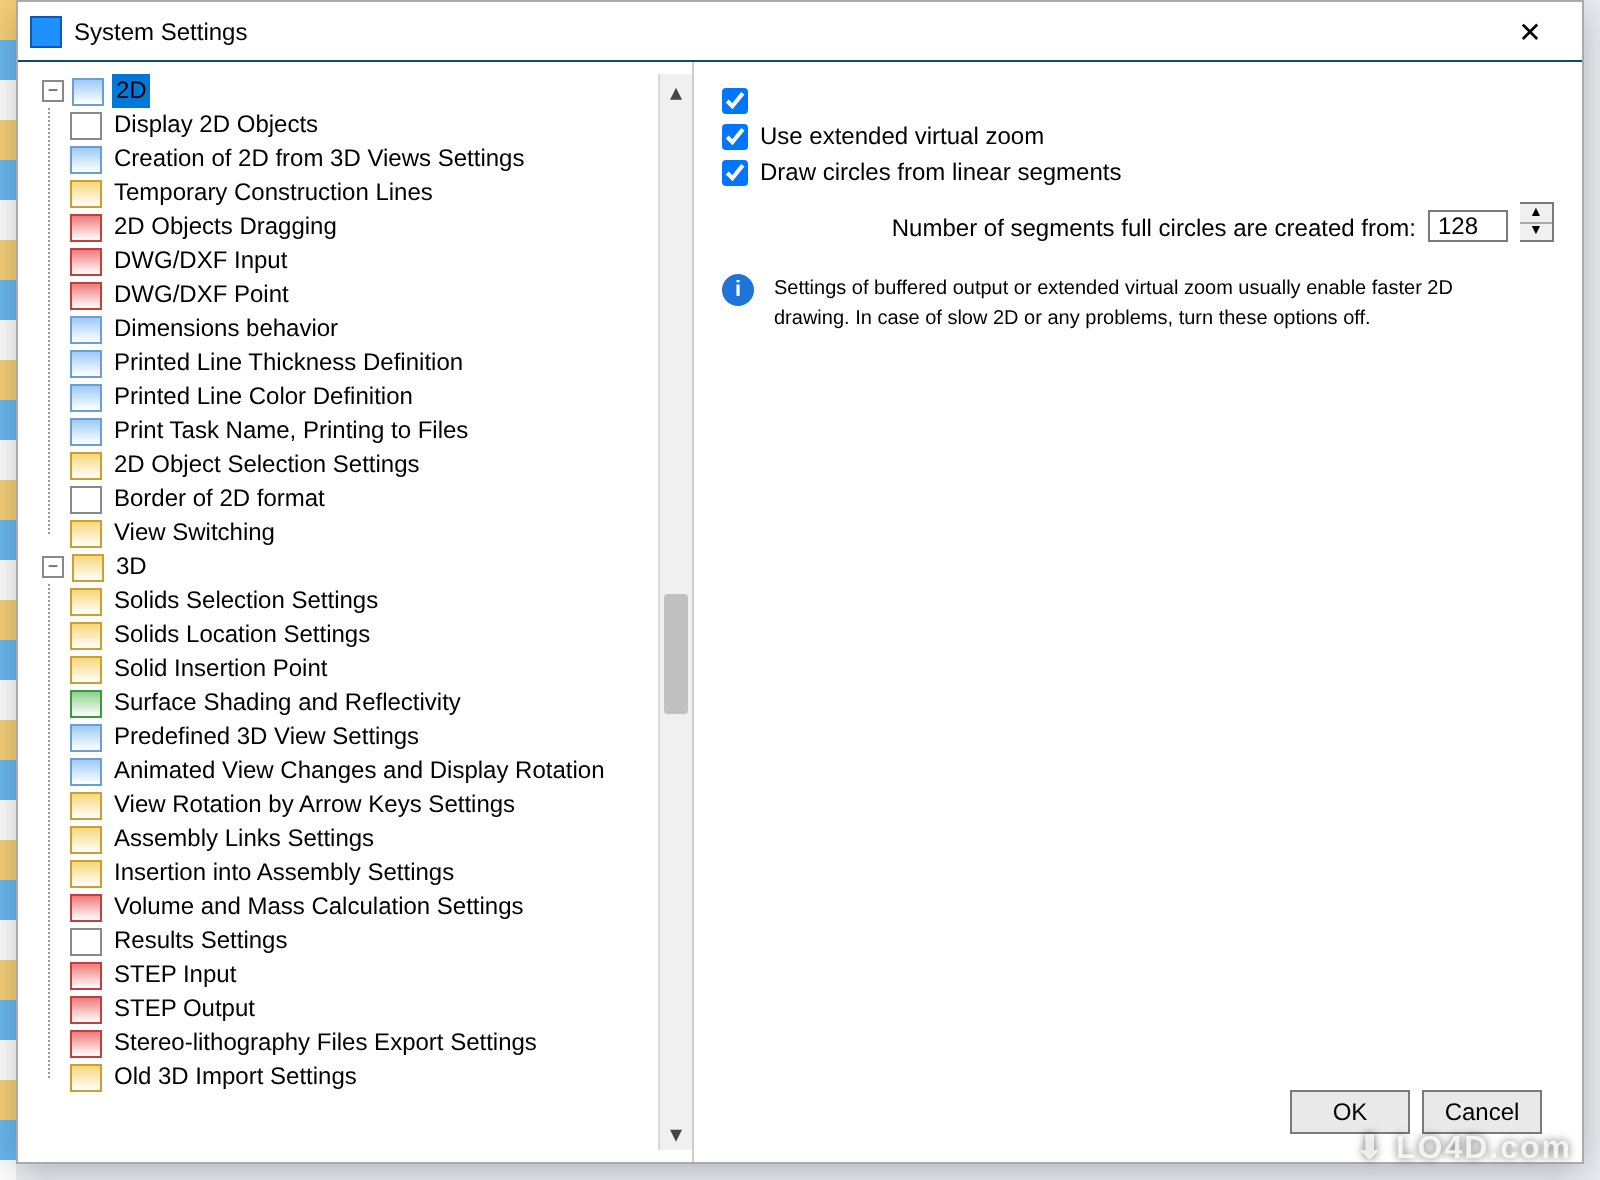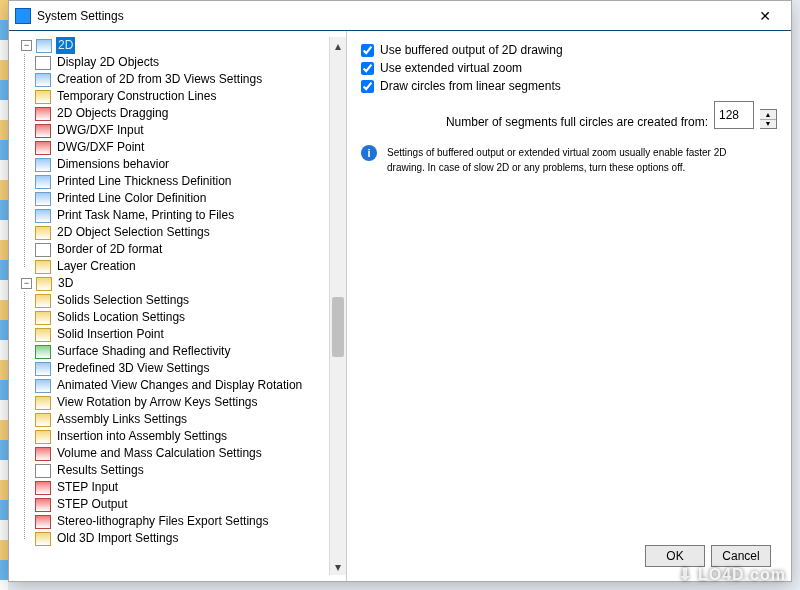--- a/index.html
+++ b/index.html
@@ -17,37 +17,37 @@
   .tree { font-size: 12px; line-height: 17px; }
   .tree-scroll { position: absolute; right: 0; top: 6px; bottom: 6px; width: 17px; background:#f0f0f0; border-left:1px solid #d9d9d9; }
   .tree-scroll .thumb { position:absolute; left:2px; right:2px; top:260px; height:60px; background:#c0c0c0; border-radius:2px; }
   .tree-scroll .arrow { position:absolute; left:0; right:0; height:17px; display:flex; align-items:center; justify-content:center; color:#444; }
   .tree-scroll .arrow.up { top:0; }
   .tree-scroll .arrow.down { bottom:0; }
   .node { display: flex; align-items: center; height: 17px; white-space: nowrap; cursor: default; }
   .expander { width: 11px; height: 11px; border: 1px solid #888; background:#fff; display:flex; align-items:center; justify-content:center; font-size:9px; line-height:9px; margin-right:4px; color:#333; cursor:pointer; }
   .node .icon { width: 16px; height: 14px; margin-right: 4px; display:flex; align-items:center; justify-content:center; font-size:11px; }
   .node .label { padding: 0 2px; }
-  .node.selected .label { background:#0078d7; color:#e5e5e5; }
+  .node.selected .label { background:#0078d7; color:#000000; }
   .children { margin-left: 20px; position: relative; }
   .children::before { content:""; position:absolute; left:-11px; top:0; bottom:8px; border-left:1px dotted #999; }
   .l0 { padding-left: 6px; display:flex; align-items:center; }
   .l0 .icon { width:16px; height:14px; margin-right:4px; }
   
   .ic-a { background: linear-gradient(#9ecbf5,#fff); border:1px solid #6aa0d0; }
   .ic-b { background: linear-gradient(#f6d77a,#fff); border:1px solid #caa030; }
   .ic-c { background: linear-gradient(#ef7b7b,#fff); border:1px solid #c04040; }
   .ic-d { background: linear-gradient(#8dd08d,#fff); border:1px solid #3a9a3a; }
   .ic-e { background:#fff; border:1px solid #888; }
   .right-pane { flex: 1; padding: 10px 14px; display:flex; flex-direction:column; }
   .cb-row { display:flex; align-items:center; height:18px; }
   .cb-row input { margin: 0 6px 0 0; }
   .seg-row { display:flex; align-items:flex-end; justify-content:flex-end; margin-top:6px; gap:6px; }
   .seg-row .seg-label { }
-  .seg-input { width:40px; height:28px; border:1px solid #7a7a7a; font-family:inherit; font-size:12px; padding:0 4px; }
+  .seg-input { width:40px; height:16px; border:1px solid #7a7a7a; font-family:inherit; font-size:12px; padding:0 4px; }
   .spinner { width:17px; height:20px; border:1px solid #7a7a7a; border-left:none; background:#f0f0f0; display:flex; flex-direction:column; }
   .spinner div { flex:1; display:flex; align-items:center; justify-content:center; font-size:7px; border-bottom:1px solid #aaa; cursor:pointer; }
   .spinner div:last-child { border-bottom:none; }
   .info { margin-top:16px; display:flex; gap:10px; }
   .info-icon { width:16px; height:16px; border-radius:50%; background:#1e74d8; color:#fff; display:flex; align-items:center; justify-content:center; font-weight:bold; font-size:11px; flex-shrink:0; }
   .info-text { font-size:10px; line-height:15px; max-width: 365px; }
   .buttons { position:absolute; right:20px; bottom:14px; display:flex; gap:6px; }
   .btn { min-width:60px; height:22px; border:1px solid #7a7a7a; background:#e9e9e9; font-family:inherit; font-size:12px; cursor:pointer;margin-top:22px; }
   .watermark { position:absolute; right:14px; bottom:6px; font-size:16px; letter-spacing:1px; color:rgba(255,255,255,.8); text-shadow:0 0 4px rgba(0,0,0,.6); pointer-events:none; font-weight:600; }
   .watermark::before { content:"⬇ "; }
@@ -122,21 +122,21 @@
             <div class="node">
                 <span class="icon ic-b"></span>
                 <span class="label">2D Object Selection Settings</span>
               </div>
             <div class="node">
                 <span class="icon ic-e"></span>
                 <span class="label">Border of 2D format</span>
               </div>
             <div class="node">
                 <span class="icon ic-b"></span>
-                <span class="label">Layer Creation</span>
+                <span class="label">View Switching</span>
               </div>
           </div>
 
           <div class="l0">
             <div class="expander">−</div>
             <div class="icon ic-b"></div>
             <div class="node">
                 <span class="label">3D</span>
               </div>
           </div>
@@ -208,21 +208,20 @@
       <div class="tree-scroll">
         <div class="arrow up">▴</div>
         <div class="thumb"></div>
         <div class="arrow down">▾</div>
       </div>
     </div>
 
     <div class="right-pane">
       <label class="cb-row">
         <input type="checkbox" checked="" style="">
-        <span>Use buffered output of 2D drawing</span>
       </label>
       <label class="cb-row">
         <input type="checkbox" checked="" style="">
         <span>Use extended virtual zoom</span>
       </label>
       <label class="cb-row">
         <input type="checkbox" checked="" style="">
         <span>Draw circles from linear segments</span>
       </label>
 

